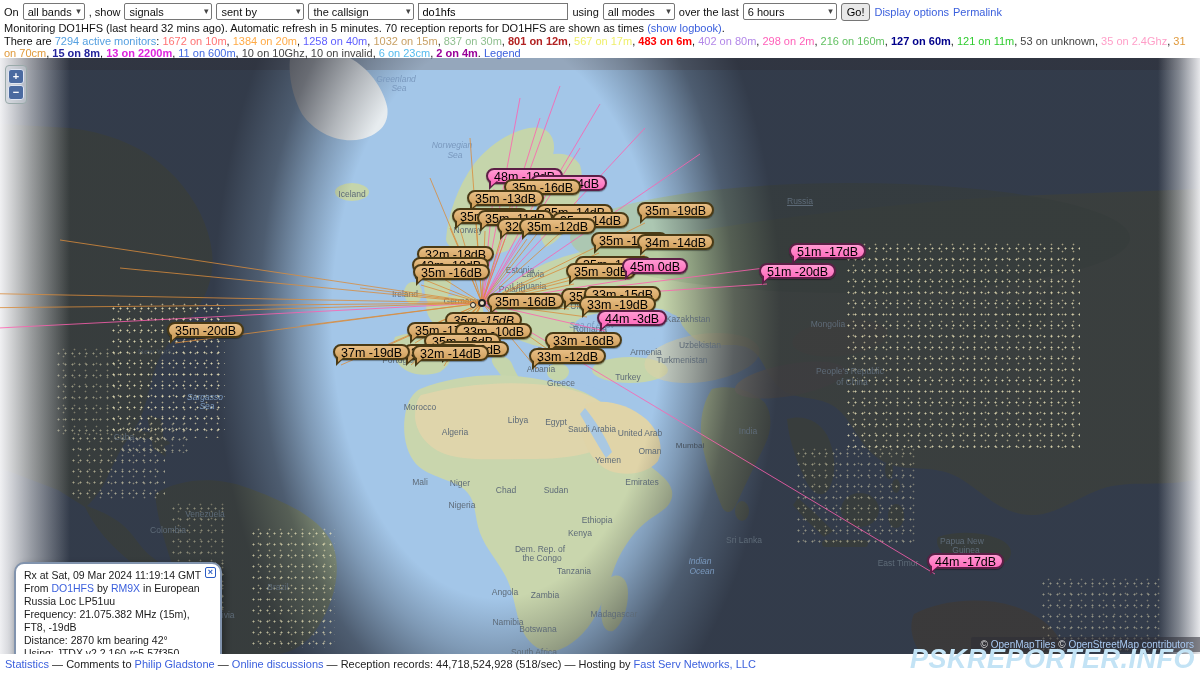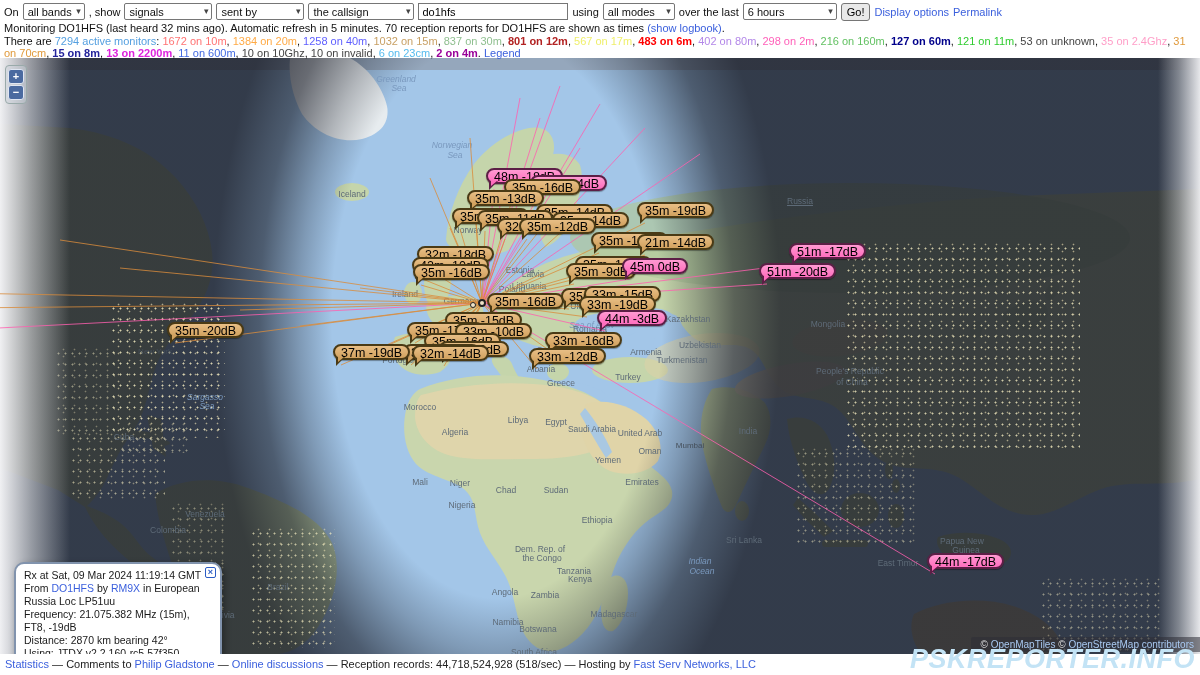--- a/index.html
+++ b/index.html
@@ -239,21 +239,21 @@
         <div class="maplabel country" data-name="map-label" style="left: 518px; top: 357px;">Libya</div>
         <div class="maplabel country" data-name="map-label" style="left: 455px; top: 369px;">Algeria</div>
         <div class="maplabel country" data-name="map-label" style="left: 420px; top: 344px;">Morocco</div>
         <div class="maplabel country" data-name="map-label" style="left: 398px; top: 297px;">Portugal</div>
         <div class="maplabel country" data-name="map-label" style="left: 420px; top: 419px;">Mali</div>
         <div class="maplabel country" data-name="map-label" style="left: 460px; top: 420px;">Niger</div>
         <div class="maplabel country" data-name="map-label" style="left: 506px; top: 427px; text-align: center;">Chad</div>
         <div class="maplabel country" data-name="map-label" style="left: 556px; top: 427px;">Sudan</div>
         <div class="maplabel country" data-name="map-label" style="left: 462px; top: 442px;">Nigeria</div>
         <div class="maplabel country" data-name="map-label" style="left: 597px; top: 457px;">Ethiopia</div>
-        <div class="maplabel country" data-name="map-label" style="left: 580px; top: 516px;">Kenya</div>
+        <div class="maplabel country" data-name="map-label" style="left: 580px; top: 470px;">Kenya</div>
         <div class="maplabel country" data-name="map-label" style="left: 574px; top: 508px;">Tanzania</div>
         <div class="maplabel country" data-name="map-label" style="left: 540px; top: 486px;">Dem. Rep. of</div>
         <div class="maplabel country" data-name="map-label" style="left: 542px; top: 495px;">the Congo</div>
         <div class="maplabel country" data-name="map-label" style="left: 505px; top: 529px;">Angola</div>
         <div class="maplabel country" data-name="map-label" style="left: 545px; top: 532px;">Zambia</div>
         <div class="maplabel country" data-name="map-label" style="left: 508px; top: 559px;">Namibia</div>
         <div class="maplabel country" data-name="map-label" style="left: 538px; top: 566px;">Botswana</div>
         <div class="maplabel country" data-name="map-label" style="left: 534px; top: 589px;">South Africa</div>
         <div class="maplabel country" data-name="map-label" style="left: 614px; top: 551px;">Madagascar</div>
         <div class="maplabel country" data-name="map-label" style="left: 205px; top: 451px;">Venezuela</div>
@@ -336,33 +336,33 @@
         <div class="balloon b15m" data-name="report-balloon" style="left: 504px; top: 121px;">35m -16dB</div>
         <div class="balloon b15m" data-name="report-balloon" style="left: 467px; top: 132px;">35m -13dB</div>
         <div class="balloon b15m" data-name="report-balloon" style="left: 637px; top: 144px;">35m -19dB</div>
         <div class="balloon b15m" data-name="report-balloon" style="left: 536px; top: 146px;">35m -14dB</div>
         <div class="balloon b15m" data-name="report-balloon" style="left: 452px; top: 150px;">35m -14dB</div>
         <div class="balloon b15m" data-name="report-balloon" style="left: 477px; top: 152px;">35m -11dB</div>
         <div class="balloon b15m" data-name="report-balloon" style="left: 552px; top: 154px;">35m -14dB</div>
         <div class="balloon b15m" data-name="report-balloon" style="left: 497px; top: 160px;">32m -9dB</div>
         <div class="balloon b15m" data-name="report-balloon" style="left: 519px; top: 160px;">35m -12dB</div>
         <div class="balloon b15m" data-name="report-balloon" style="left: 591px; top: 174px;">35m -13dB</div>
-        <div class="balloon b15m" data-name="report-balloon" style="left: 637px; top: 176px;">21m -14dB</div>
+        <div class="balloon b15m" data-name="report-balloon" style="left: 637px; top: 176px;">34m -14dB</div>
         <div class="balloon b15m" data-name="report-balloon" style="left: 575px; top: 198px;">35m -14dB</div>
         <div class="balloon b15m" data-name="report-balloon" style="left: 566px; top: 205px;">35m -9dB</div>
         <div class="balloon b10m" data-name="report-balloon" style="left: 622px; top: 200px;">45m 0dB</div>
         <div class="balloon b15m" data-name="report-balloon" style="left: 417px; top: 188px;">32m -18dB</div>
         <div class="balloon b15m" data-name="report-balloon" style="left: 412px; top: 199px;">42m -10dB</div>
         <div class="balloon b15m" data-name="report-balloon" style="left: 413px; top: 206px;">35m -16dB</div>
         <div class="balloon b15m" data-name="report-balloon" style="left: 487px; top: 235px;">35m -16dB</div>
         <div class="balloon b15m" data-name="report-balloon" style="left: 561px; top: 230px;">35m -13dB</div>
         <div class="balloon b15m" data-name="report-balloon" style="left: 584px; top: 228px;">33m -15dB</div>
         <div class="balloon b15m" data-name="report-balloon" style="left: 579px; top: 238px;">33m -19dB</div>
         <div class="balloon b10m" data-name="report-balloon" style="left: 597px; top: 252px;">44m -3dB</div>
-        <div class="balloon b15m" data-name="report-balloon" style="left: 445px; top: 254px;">35m -15dB</div>
+        <div class="balloon b15m" data-name="report-balloon" style="left: 445px; top: 254px; font-style: italic;">35m -15dB</div>
         <div class="balloon b15m" data-name="report-balloon" style="left: 407px; top: 264px;">35m -17dB</div>
         <div class="balloon b15m" data-name="report-balloon" style="left: 455px; top: 265px;">33m -10dB</div>
         <div class="balloon b15m" data-name="report-balloon" style="left: 424px; top: 275px;">35m -16dB</div>
         <div class="balloon b15m" data-name="report-balloon" style="left: 439px; top: 283px;">32m -9dB</div>
         <div class="balloon b15m" data-name="report-balloon" style="left: 403px; top: 286px;">35m -18dB</div>
         <div class="balloon b15m" data-name="report-balloon" style="left: 412px; top: 287px;">32m -14dB</div>
         <div class="balloon b15m" data-name="report-balloon" style="left: 545px; top: 274px;">33m -16dB</div>
         <div class="balloon b15m" data-name="report-balloon" style="left: 529px; top: 290px;">33m -12dB</div>
         <div class="balloon b15m" data-name="report-balloon" style="left: 167px; top: 264px;">35m -20dB</div>
         <div class="balloon b15m" data-name="report-balloon" style="left: 333px; top: 286px;">37m -19dB</div>

